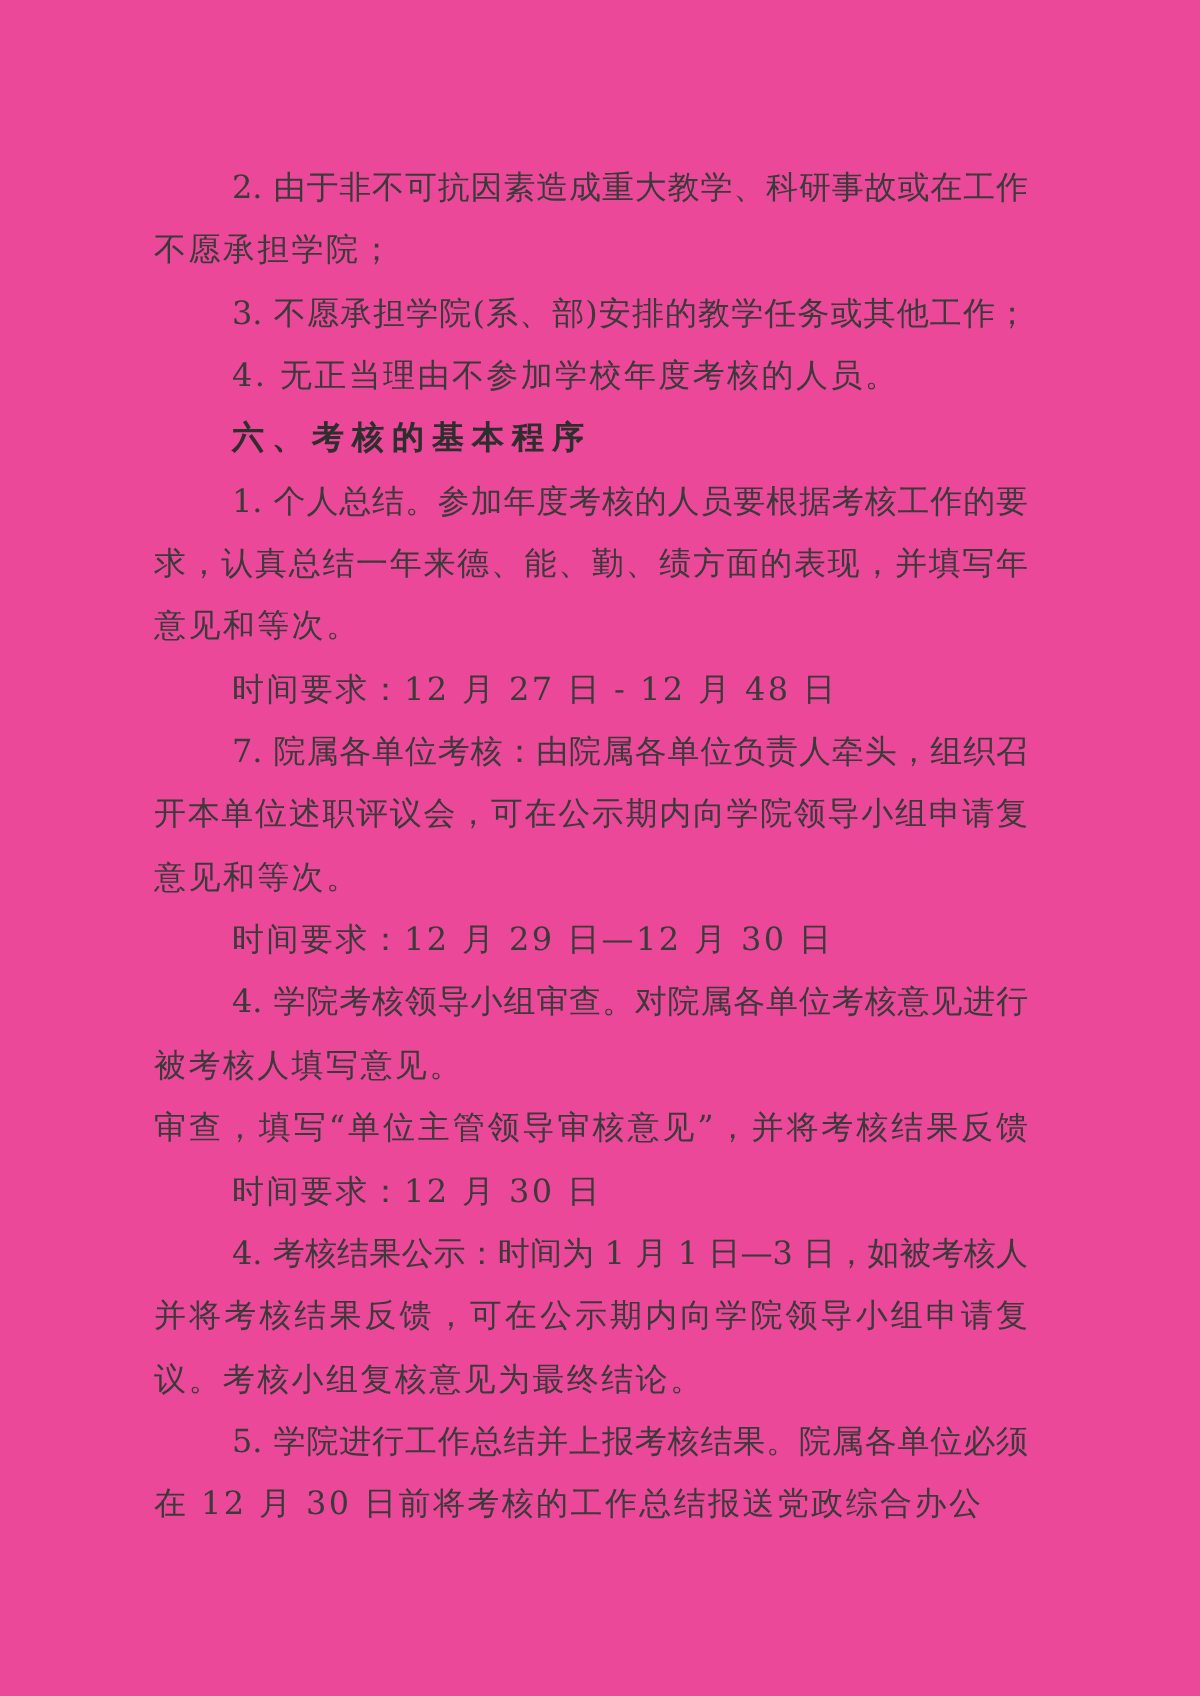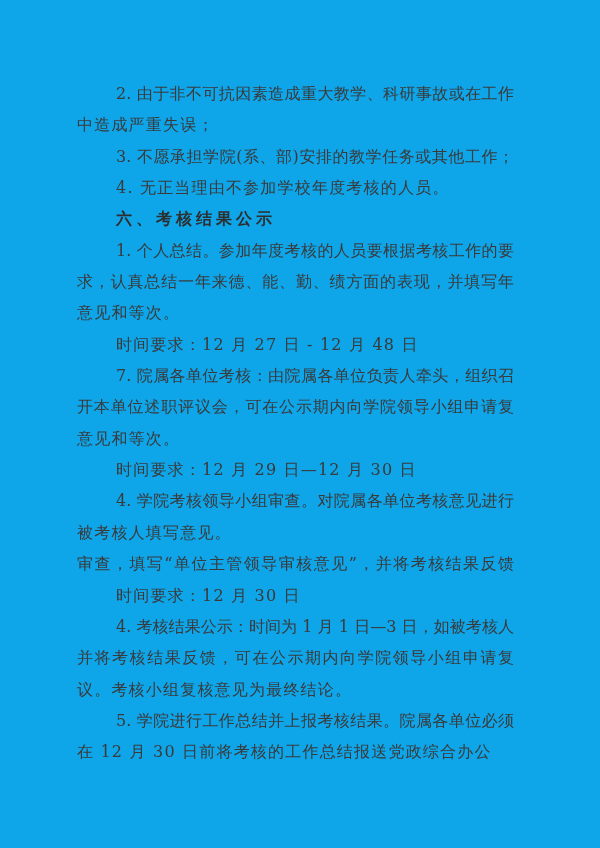--- a/index.html
+++ b/index.html
@@ -4,21 +4,21 @@
 <style>
   html, body {
     margin: 0;
     padding: 0;
     background: #ffffff;
   }
   .page {
     position: relative;
     width: 600px;
     height: 848px;
-    background: #0ea5e9;
+    background: #ec4899;
     overflow: hidden;
     font-family: "DejaVu Serif", "Liberation Serif", serif;
   }
   .textblock {
     position: absolute;
     left: 77px;
     top: 78px;
     width: 437px;
     font-size: 16px;
     color: #3a3a3a;
@@ -46,24 +46,24 @@
     color: #2e2e2e;
     letter-spacing: 4px;
   }
 </style>
 </head>
 <body>
 
 <div class="page">
   <div class="textblock">
     <div class="ln ind jf">2. 由于非不可抗因素造成重大教学、科研事故或在工作</div>
-    <div class="ln">中造成严重失误；</div>
+    <div class="ln">不愿承担学院；</div>
     <div class="ln ind jf">3. 不愿承担学院(系、部)安排的教学任务或其他工作；</div>
     <div class="ln ind">4. 无正当理由不参加学校年度考核的人员。</div>
-    <div class="ln ind heading">六、考核结果公示</div>
+    <div class="ln ind heading">六、考核的基本程序</div>
     <div class="ln ind jf">1. 个人总结。参加年度考核的人员要根据考核工作的要</div>
     <div class="ln jf">求，认真总结一年来德、能、勤、绩方面的表现，并填写年</div>
     <div class="ln">意见和等次。</div>
     <div class="ln ind">时间要求：12 月 27 日 - 12 月 48 日</div>
     <div class="ln ind jf">7. 院属各单位考核：由院属各单位负责人牵头，组织召</div>
     <div class="ln jf">开本单位述职评议会，可在公示期内向学院领导小组申请复</div>
     <div class="ln">意见和等次。</div>
     <div class="ln ind">时间要求：12 月 29 日—12 月 30 日</div>
     <div class="ln ind jf">4. 学院考核领导小组审查。对院属各单位考核意见进行</div>
     <div class="ln">被考核人填写意见。</div>

